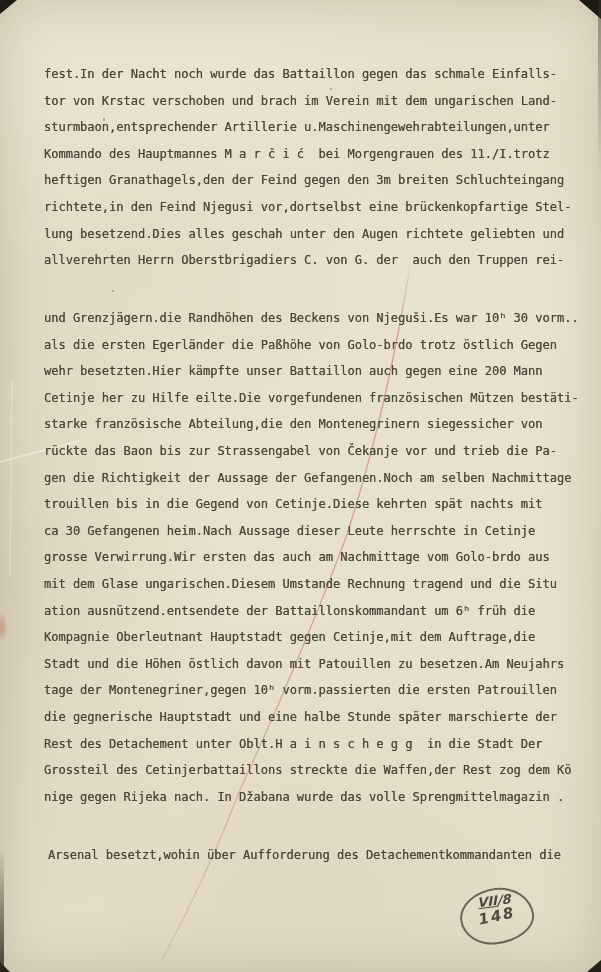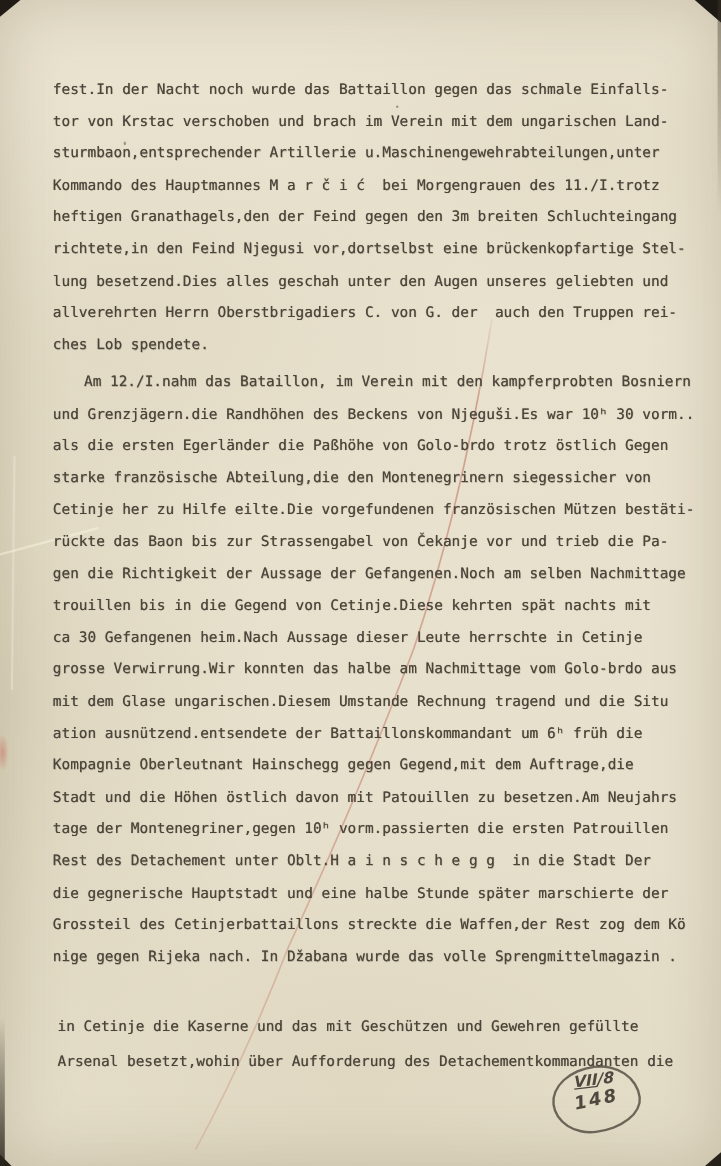--- a/index.html
+++ b/index.html
@@ -75,47 +75,45 @@
   </svg>
 
   <div class="text-layer">
     <div class="para p1">
       <div class="ln">fest.In der Nacht noch wurde das Battaillon gegen das schmale Einfalls-</div>
       <div class="ln">tor von Krstac verschoben und brach im Verein mit dem ungarischen Land-</div>
       <div class="ln">sturmbaon,entsprechender Artillerie u.Maschinengewehrabteilungen,unter</div>
       <div class="ln">Kommando des Hauptmannes M a r č i ć  bei Morgengrauen des 11./I.trotz</div>
       <div class="ln">heftigen Granathagels,den der Feind gegen den 3m breiten Schluchteingang</div>
       <div class="ln">richtete,in den Feind Njegusi vor,dortselbst eine brückenkopfartige Stel-</div>
-      <div class="ln">lung besetzend.Dies alles geschah unter den Augen unseres geliebten und</div>
+      <div class="ln">lung besetzend.Dies alles geschah unter den Augen richtete geliebten und</div>
       <div class="ln">allverehrten Herrn Oberstbrigadiers C. von G. der  auch den Truppen rei-</div>
-      <div class="ln">ches Lob spendete.</div>
     </div>
     <div class="para p2">
-      <div class="ln indent">Am 12./I.nahm das Bataillon, im Verein mit den kampferprobten Bosniern</div>
       <div class="ln">und Grenzjägern.die Randhöhen des Beckens von Njeguši.Es war 10ʰ 30 vorm..</div>
       <div class="ln">als die ersten Egerländer die Paßhöhe von Golo-brdo trotz östlich Gegen</div>
+      <div class="ln">wehr besetzten.Hier kämpfte unser Battaillon auch gegen eine 200 Mann</div>
+      <div class="ln">Cetinje her zu Hilfe eilte.Die vorgefundenen französischen Mützen bestäti-</div>
       <div class="ln">starke französische Abteilung,die den Montenegrinern siegessicher von</div>
-      <div class="ln">Cetinje her zu Hilfe eilte.Die vorgefundenen französischen Mützen bestäti-</div>
       <div class="ln">rückte das Baon bis zur Strassengabel von Čekanje vor und trieb die Pa-</div>
       <div class="ln">gen die Richtigkeit der Aussage der Gefangenen.Noch am selben Nachmittage</div>
       <div class="ln">trouillen bis in die Gegend von Cetinje.Diese kehrten spät nachts mit</div>
       <div class="ln">ca 30 Gefangenen heim.Nach Aussage dieser Leute herrschte in Cetinje</div>
-      <div class="ln">grosse Verwirrung.Wir konnten das halbe am Nachmittage vom Golo-brdo aus</div>
+      <div class="ln">grosse Verwirrung.Wir ersten das auch am Nachmittage vom Golo-brdo aus</div>
       <div class="ln">mit dem Glase ungarischen.Diesem Umstande Rechnung tragend und die Situ</div>
       <div class="ln">ation ausnützend.entsendete der Battaillonskommandant um 6ʰ früh die</div>
-      <div class="ln">Kompagnie Oberleutnant Hainschegg gegen Gegend,mit dem Auftrage,die</div>
+      <div class="ln">Kompagnie Oberleutnant Hauptstadt gegen Cetinje,mit dem Auftrage,die</div>
       <div class="ln">Stadt und die Höhen östlich davon mit Patouillen zu besetzen.Am Neujahrs</div>
       <div class="ln">tage der Montenegriner,gegen 10ʰ vorm.passierten die ersten Patrouillen</div>
+      <div class="ln">die gegnerische Hauptstadt und eine halbe Stunde später marschierte der</div>
       <div class="ln">Rest des Detachement unter Oblt.H a i n s c h e g g  in die Stadt Der</div>
-      <div class="ln">die gegnerische Hauptstadt und eine halbe Stunde später marschierte der</div>
       <div class="ln">Grossteil des Cetinjerbattaillons streckte die Waffen,der Rest zog dem Kö</div>
       <div class="ln">nige gegen Rijeka nach. In Džabana wurde das volle Sprengmittelmagazin .</div>
     </div>
     <div class="para p3">
-      <div class="ln">in Cetinje die Kaserne und das mit Geschützen und Gewehren gefüllte</div>
       <div class="ln">Arsenal besetzt,wohin über Aufforderung des Detachementkommandanten die</div>
     </div>
   </div>
 
   <div class="stamp">
     <div class="stamp-top"><span class="stamp-roman">VII</span><span>/8</span></div>
     <div class="stamp-num">148</div>
   </div>
 
   <div class="corner corner-tl"></div>

